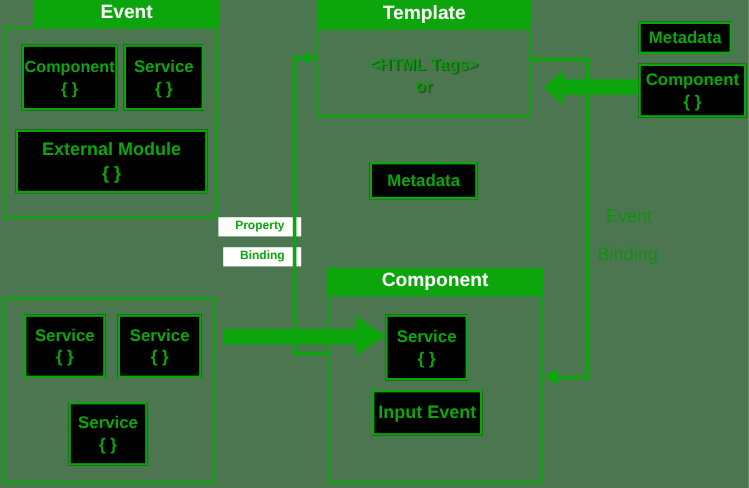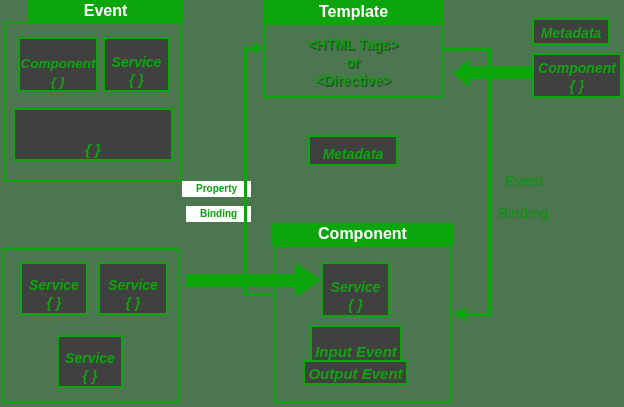--- a/index.html
+++ b/index.html
@@ -7,24 +7,24 @@
     --accent:#0ca60c;
     --template_text:#0f9b0f;
     --event_text:#0d930d;
   }
   html,body{margin:0;padding:0;}
   body{font-family:"Liberation Sans",sans-serif;background:#fff;}
   .stage{position:relative;width:624px;height:407px;background:var(--background);overflow:hidden;}
   .hdr{position:absolute;background:var(--accent);color:#ffffff;font-weight:bold;font-size:16px;
        display:flex;align-items:center;justify-content:center;box-sizing:border-box;}
   .outline{position:absolute;border:2px solid var(--accent);box-sizing:border-box;}
-  .wbox{position:absolute;background:#404040;border:2px solid var(--accent);box-sizing:border-box;
+  .wbox{position:absolute;background:#000000;border:2px solid var(--accent);box-sizing:border-box;
         color:var(--accent);font-weight:bold;font-size:14px;line-height:1.28;
-        display:flex;flex-direction:column;align-items:center;justify-content:flex-end;
-        text-align:center;white-space:nowrap;font-style:italic;}
+        display:flex;flex-direction:column;align-items:center;justify-content:center;
+        text-align:center;white-space:nowrap;}
   .line{position:absolute;background:var(--accent);}
   .tri{position:absolute;width:0;height:0;}
   .hl{position:absolute;background:#ffffff;color:var(--accent);font-weight:bold;font-size:10px;
       line-height:16px;padding:0 14px;white-space:nowrap;}
   .gl{position:absolute;color:var(--event_text);font-weight:normal;font-size:15px;line-height:16px;
       white-space:nowrap;}
   .tpl-text{position:absolute;left:263px;top:26px;width:180px;height:72px;
       display:flex;flex-direction:column;align-items:center;justify-content:center;
       color:var(--template_text);font-weight:bold;font-size:14px;line-height:18px;text-align:right;
       text-shadow:1.5px 1.5px 0 rgba(25,45,25,0.55);}
@@ -40,31 +40,31 @@
   <div class="outline" style="left:3px;top:22px;width:178px;height:160px"></div>
   <div class="wbox" style="left:18px;top:37px;width:80px;height:55px;font-size:13.5px">
     <div>Component</div>
     <div>{ }</div>
   </div>
   <div class="wbox" style="left:103px;top:37px;width:67px;height:55px">
     <div>Service</div>
     <div>{ }</div>
   </div>
   <div class="wbox" style="left:13px;top:108px;width:160px;height:53px;font-size:15px">
+    <div>External Module</div>
     <div>{ }</div>
   </div>
 
   <div class="hdr" style="left:264px;top:0;width:179px;height:23px">
     <span>Template</span>
   </div>
   <div class="outline" style="left:263px;top:23px;width:180px;height:75px"></div>
   <div class="tpl-text">
     <div>&lt;HTML Tags&gt;</div>
     <div>or</div>
-    <div>&lt;Directive&gt;</div>
   </div>
 
   <div class="wbox" style="left:532px;top:18px;width:78px;height:27px">
     <div>Metadata</div>
   </div>
   <div class="wbox" style="left:532px;top:53px;width:90px;height:45px">
     <div>Component</div>
     <div>{ }</div>
   </div>
 
@@ -90,23 +90,20 @@
     <span>Component</span>
   </div>
   <div class="outline" style="left:273px;top:245px;width:179px;height:158px"></div>
   <div class="wbox" style="left:321px;top:262px;width:69px;height:55px">
     <div>Service</div>
     <div>{ }</div>
   </div>
   <div class="wbox" style="left:310px;top:325px;width:92px;height:38px;font-size:15px">
     <div>Input Event</div>
   </div>
-  <div class="wbox" style="left:303px;top:360px;width:105px;height:25px;font-size:15px">
-    <div>Output Event</div>
-  </div>
 
   <div class="hl" style="left:182px;top:181px">Property</div>
   <div class="hl" style="left:186px;top:206px">Binding</div>
 
   <div class="gl" style="left:505px;top:173px">Event</div>
   <div class="gl" style="left:498px;top:205px">Binding</div>
 
   <div class="line" style="left:244px;top:46px;width:3px;height:250px"></div>
   <div class="line" style="left:244px;top:293px;width:31px;height:3px"></div>
   <div class="line" style="left:244px;top:47px;width:12px;height:3px"></div>

